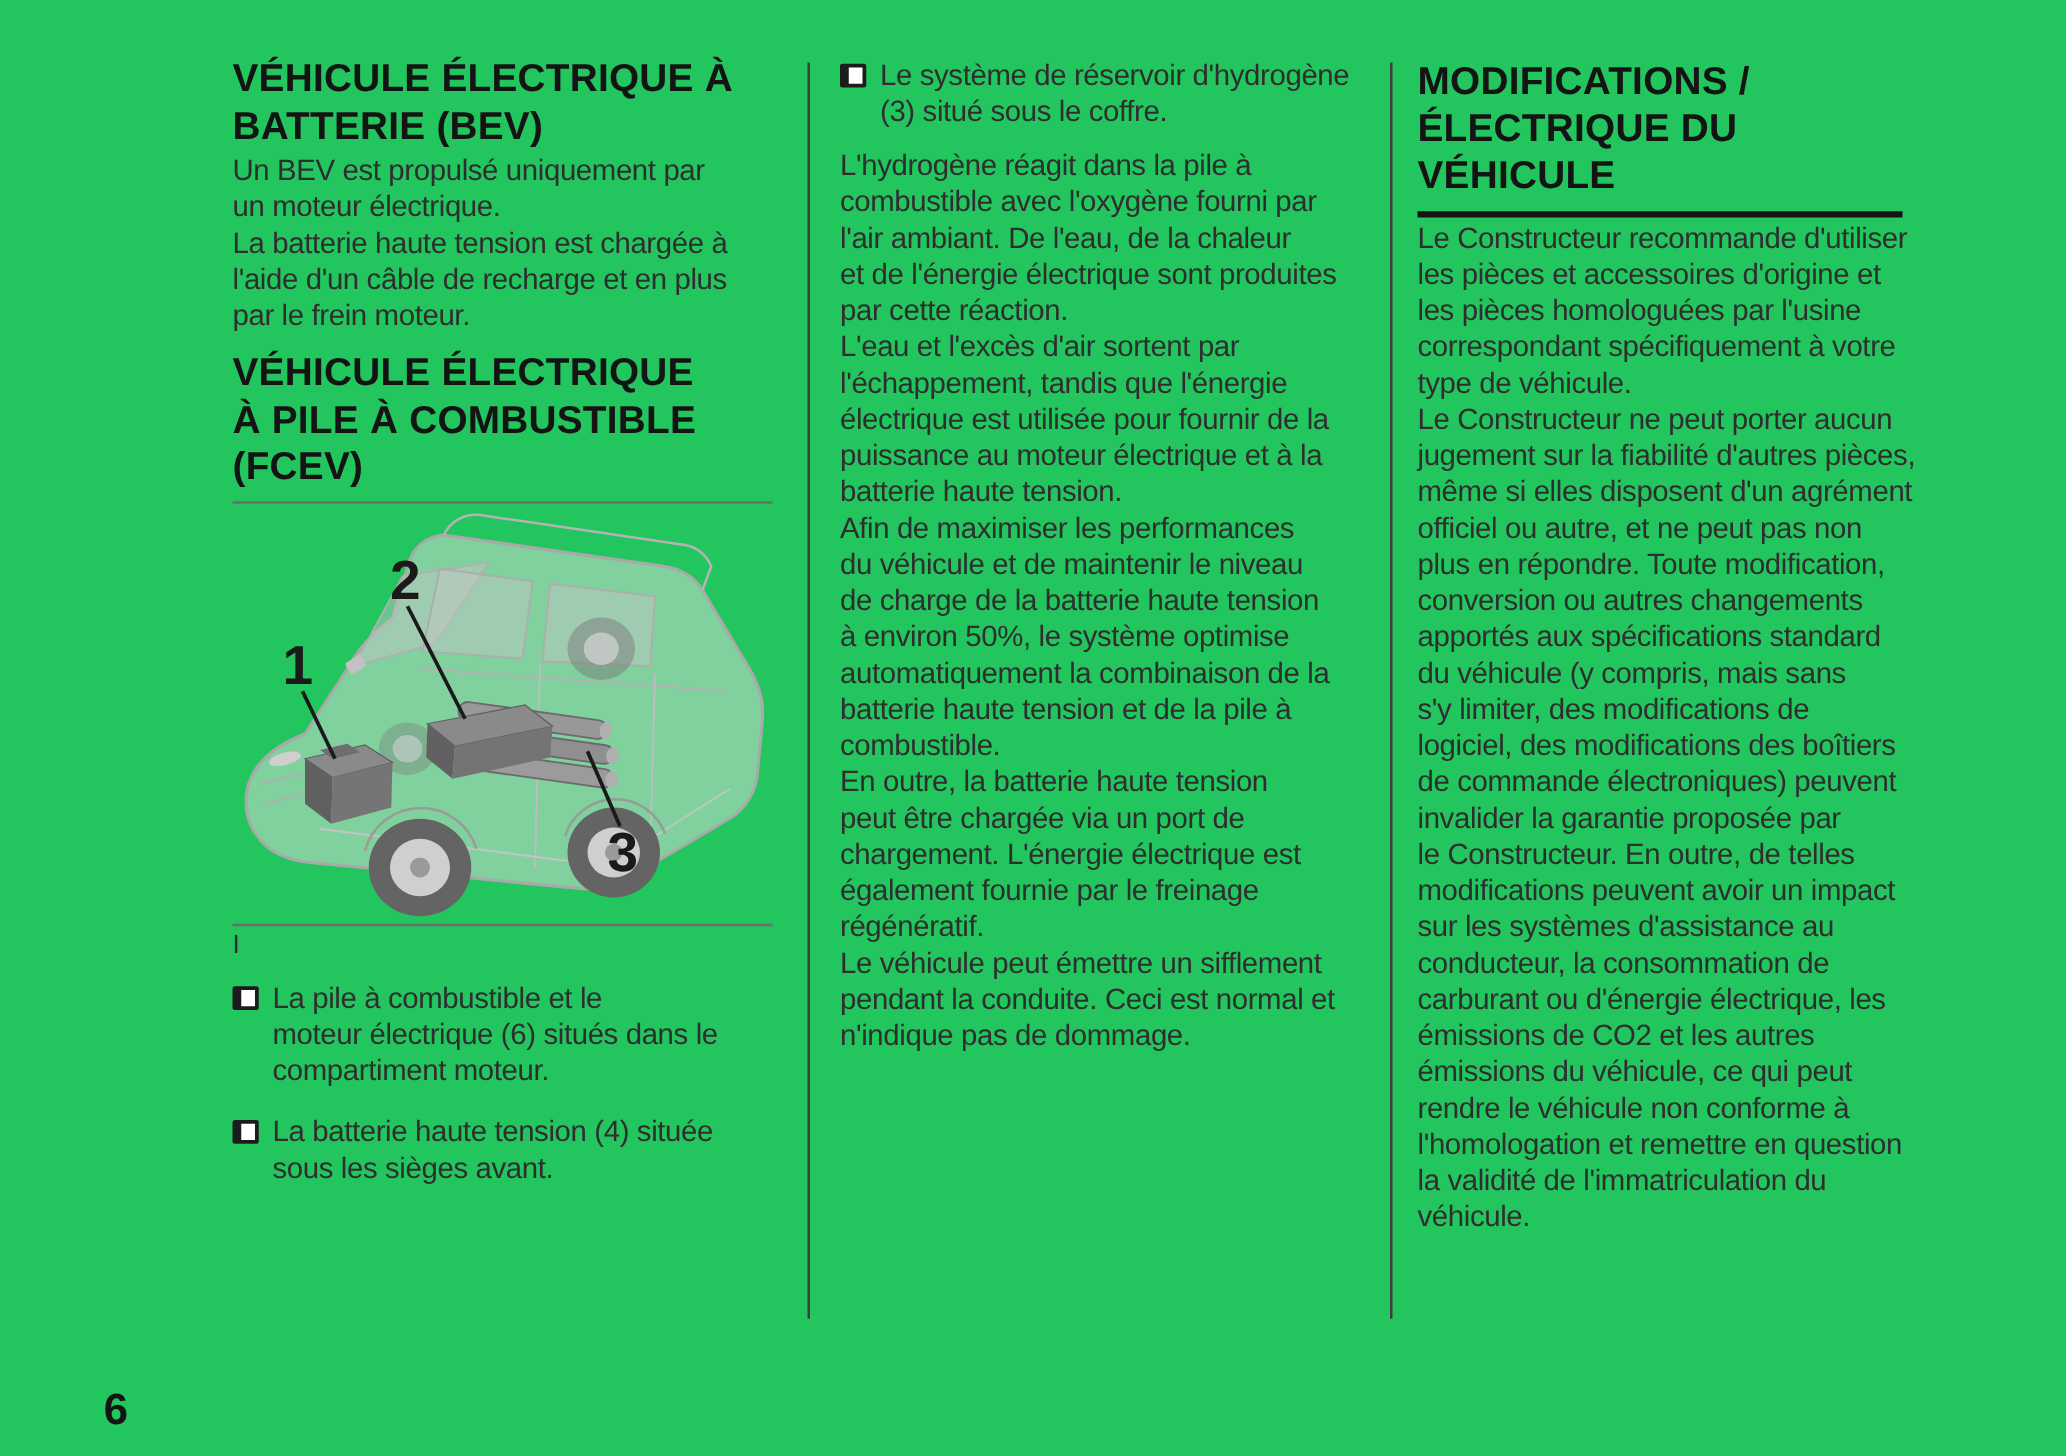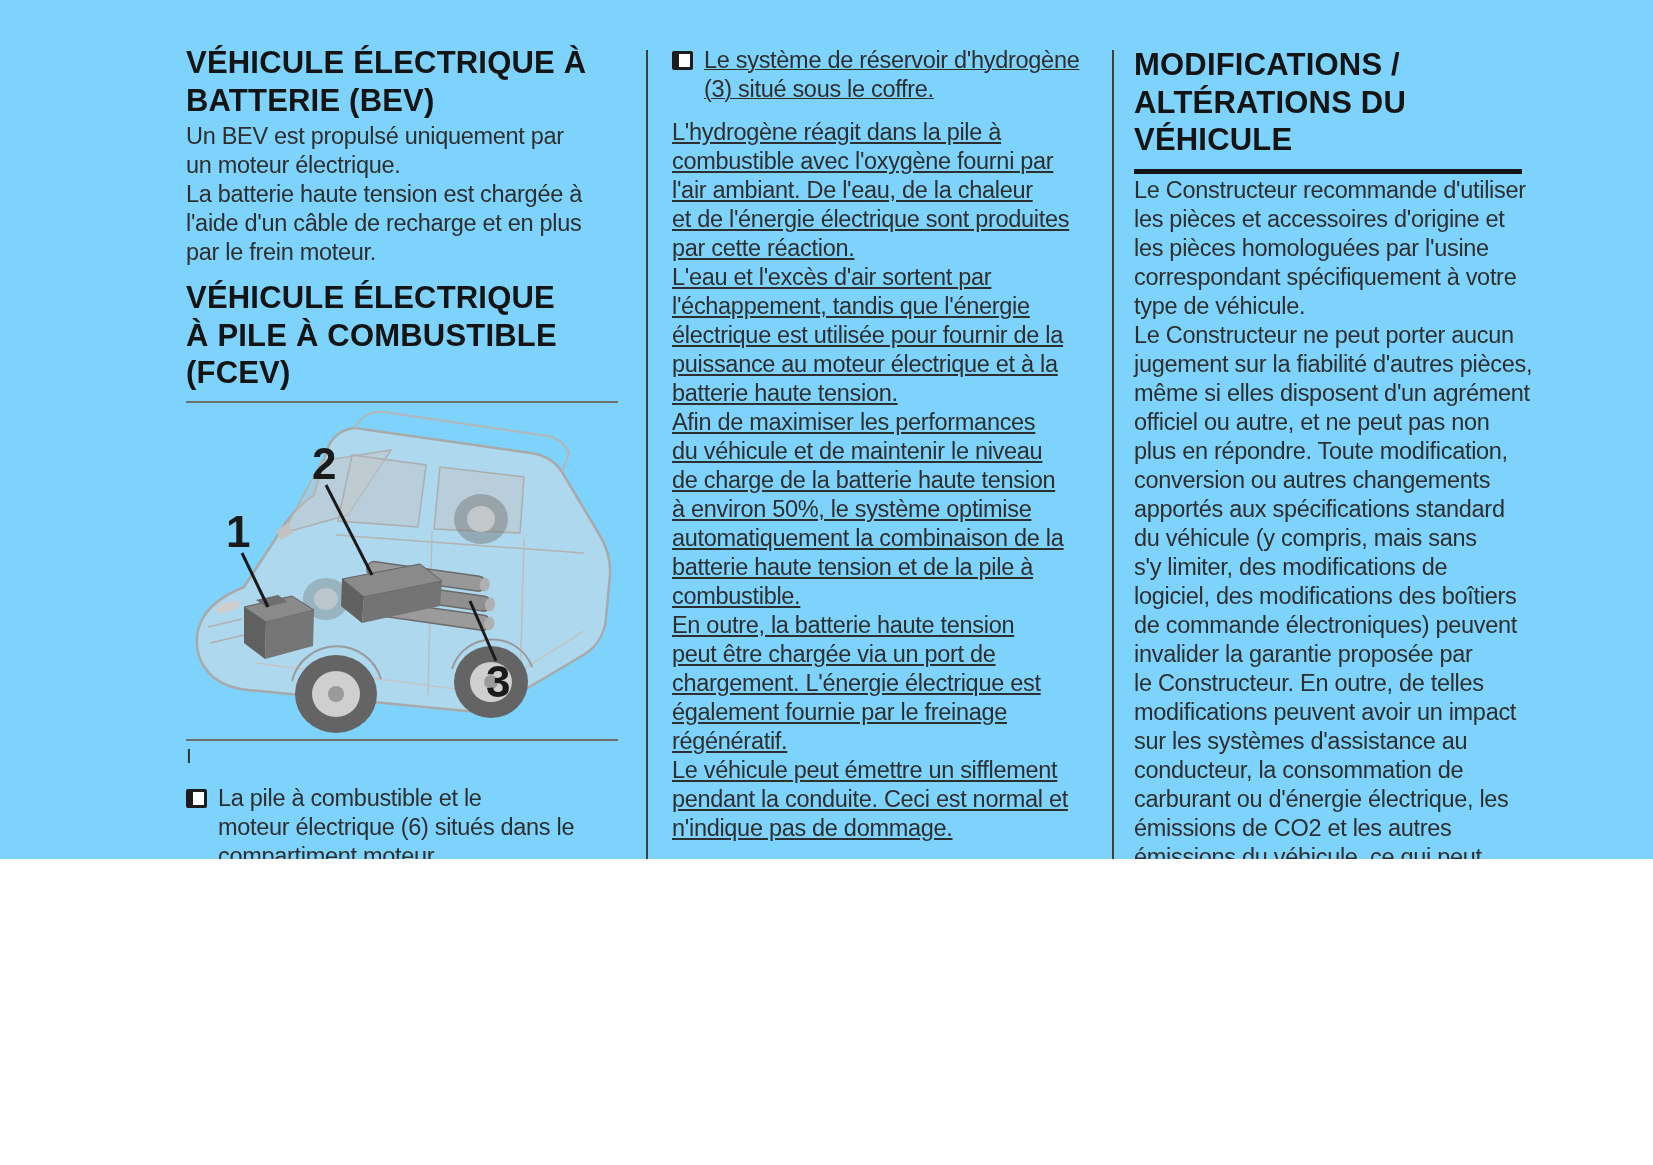--- a/index.html
+++ b/index.html
@@ -1,22 +1,22 @@
 <!DOCTYPE html>
 <html><head>
 <meta charset="utf-8">
 <style>
   html, body { margin:0; padding:0; background:#ffffff; }
   .page {
-    position:relative; width:1653px; height:859px; background:#7dd3fc;
+    position:relative; width:1653px; height:1165px; background:#22c55e;
     font-family:"Liberation Sans", sans-serif; color:#2e2e2e; overflow:hidden;
   }
   .col { position:absolute; }
   #col1 { left:186px; top:44px;  width:432px; }
-  #col2 { left:672px; top:46px;  width:432px;text-decoration:underline; }
+  #col2 { left:672px; top:46px;  width:432px; }
   #col3 { left:1134px; top:46px; width:470px; }
   .vdiv { position:absolute; top:50px; width:2px; height:1005px; background:#3f3f3f; }
   #vdiv1 { left:646px; }
   #vdiv2 { left:1112px; }
 
   .head {
     margin:0; font-weight:bold; font-size:31px; line-height:37.5px;
     letter-spacing:0.2px; color:#141414; white-space:pre-line;
   }
   .body-text {
@@ -192,21 +192,21 @@
 régénératif.
 Le véhicule peut émettre un sifflement
 pendant la conduite. Ceci est normal et
 n'indique pas de dommage.</p>
   </div>
 
   <div class="vdiv" id="vdiv2"></div>
 
   <div class="col" id="col3">
     <h1 class="head">MODIFICATIONS /
-ALTÉRATIONS DU
+ÉLECTRIQUE DU
 VÉHICULE</h1>
     <div class="head-rule"></div>
     <p class="body-text mt-col3p">Le Constructeur recommande d'utiliser
 les pièces et accessoires d'origine et
 les pièces homologuées par l'usine
 correspondant spécifiquement à votre
 type de véhicule.
 Le Constructeur ne peut porter aucun
 jugement sur la fiabilité d'autres pièces,
 même si elles disposent d'un agrément

